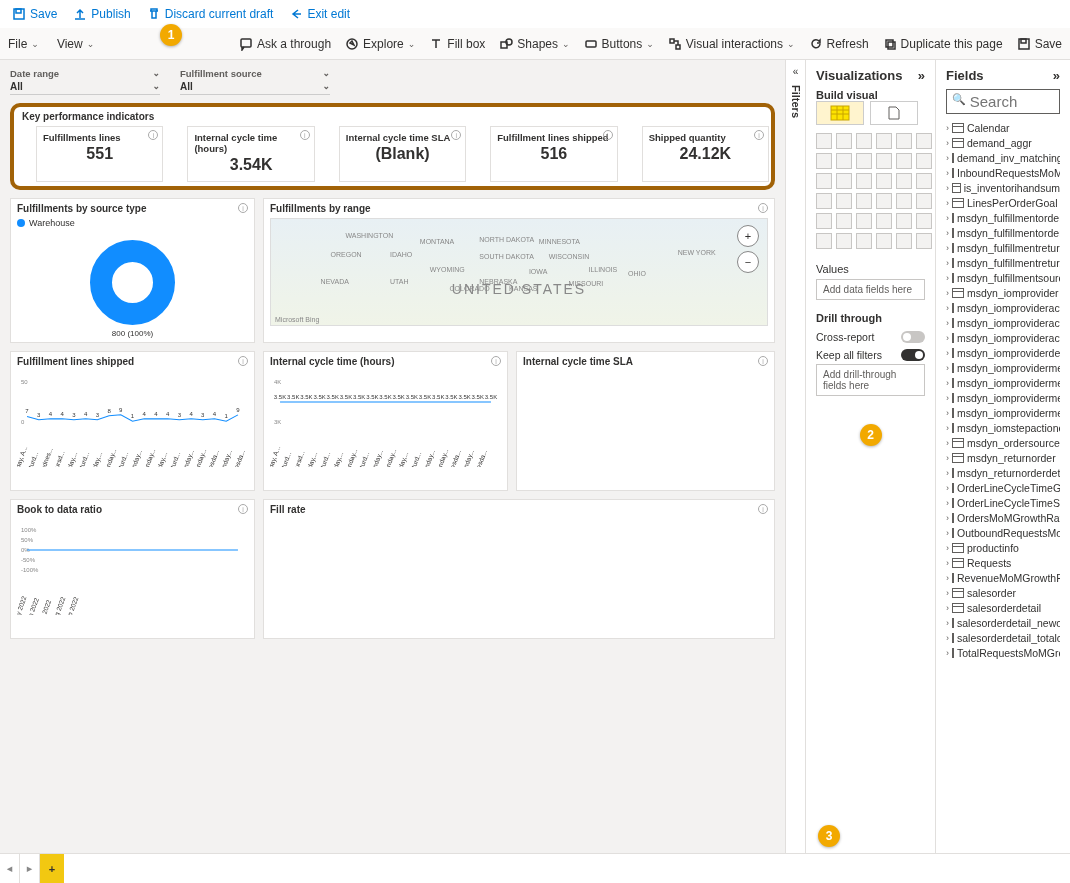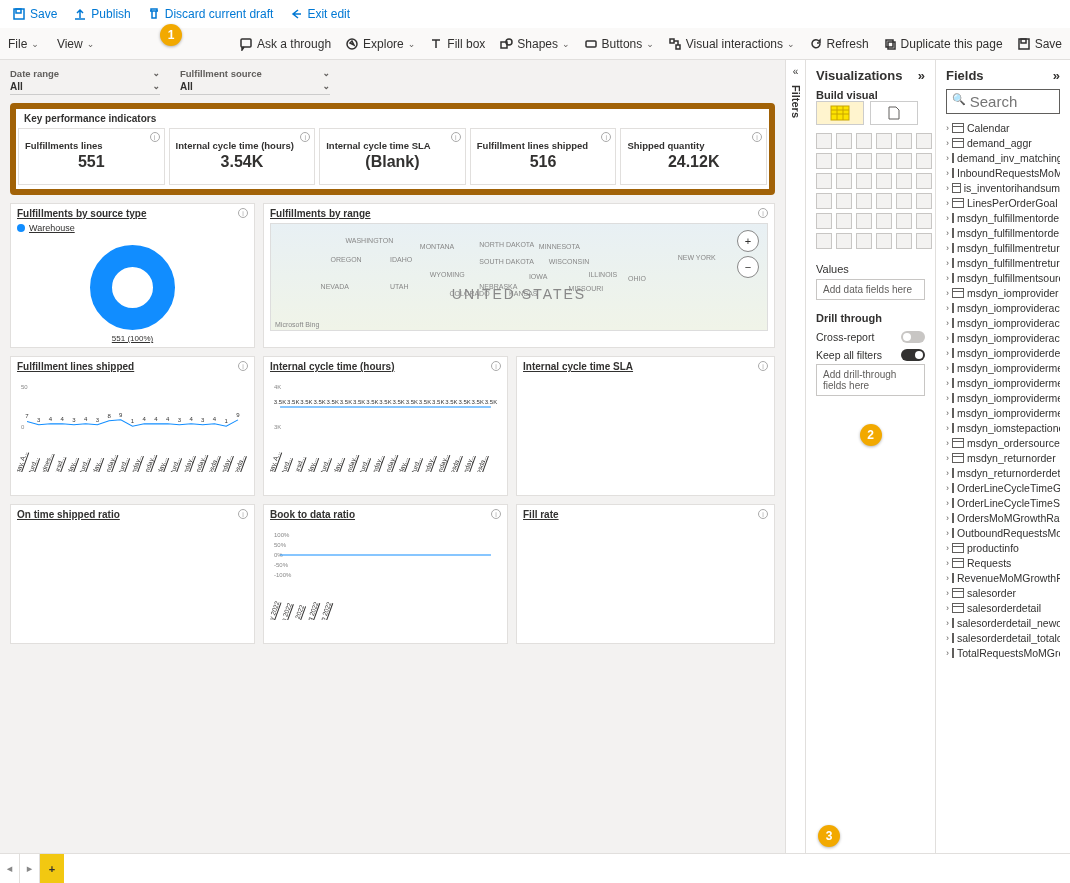--- a/index.html
+++ b/index.html
@@ -42,30 +42,30 @@
 .field-list .fi { display:flex; align-items:center; gap:3px; padding:1.5px 0; cursor:pointer; white-space:nowrap; overflow:hidden; text-overflow:ellipsis;}
 .field-list .fi .c { color:#605e5c; font-size:9px;}
 .field-list .fi .t { width:12px; height:10px; border:1px solid #605e5c; display:inline-block; position:relative;}
 .field-list .fi .t::before {content:''; position:absolute; top:2px; left:0; right:0; border-top:1px solid #605e5c;}
 
 .slicer-row { display:flex; gap:20px; margin-bottom:8px;font-weight:bold;}
 .slicer { width:150px;}
 .slicer label { font-size:9.5px; color:#605e5c; display:flex; justify-content:space-between;}
 .slicer .sel { border-bottom:1px solid #ccc; font-size:10px; padding:2px 0; display:flex; justify-content:space-between;}
 
-.kpi-card { background:#fff; border:6px solid #a16207; border-radius:4px;}
+.kpi-card { background:#fff; border:4px solid #a16207; border-radius:10px;}
 .kpi-strip { margin-bottom:8px;}
 .kpi-strip .hdr { font-size:10px; font-weight:600; padding:4px 8px;}
 .kpi-row { display:flex; gap:4px; padding:0 2px 4px 2px;}
-.kpi { flex:1; border:1px solid #e1dfdd; padding:11px 6px; position:relative;}
+.kpi { flex:1; border:1px solid #e1dfdd; padding:5px 6px; position:relative;margin-left:20px;}
 .kpi .t { font-size:9.5px; font-weight:600;}
 .kpi .v { font-size:16px; font-weight:600; text-align:center; padding:2px 0;}
 .kpi .info { position:absolute; top:3px; right:4px; width:10px; height:10px; border:1px solid #aaa; border-radius:50%; font-size:7px; text-align:center; line-height:9px; color:#aaa;}
 
-.viz-row { display:flex; gap:8px; margin-bottom:8px;text-decoration:underline;}
+.viz-row { display:flex; gap:8px; margin-bottom:8px;}
 .viz-card { background:#fff; border:1px solid #e1dfdd; position:relative; padding:4px 6px;}
 .viz-card .title { font-size:10px; font-weight:600;}
 .viz-card .info { position:absolute; top:4px; right:6px; width:10px; height:10px; border:1px solid #aaa; border-radius:50%; font-size:7px; text-align:center; line-height:9px; color:#aaa;}
 
 .donut { width:85px; height:85px; border-radius:50%; border:22px solid #118dff; margin:12px auto 4px;}
 .legend { font-size:9px; display:flex; align-items:center; gap:4px;}
 .legend .sw { width:8px; height:8px; border-radius:50%; background:#118dff;}
 
 .map { height:108px; background: linear-gradient(180deg, #e8f0f4, #f0f4e8); position:relative; margin-top:4px; border:1px solid #ddd;}
 .map .label { position:absolute; font-size:7px; color:#888;}
@@ -259,21 +259,21 @@
 
     <div class="viz-row">
       <div class="viz-card" style="width:245px; height:145px;">
         <div class="title">Fulfillments by source type</div>
           <div class="info">i</div>
         <div class="legend" style="margin-top:4px;">
             <span class="sw"></span>
             <span>Warehouse</span>
           </div>
         <div class="donut"></div>
-        <div style="text-align:center; font-size:8px;">551 (100%)</div>
+        <div style="text-align:center; font-size:8px;">800 (100%)</div>
       </div>
       <div class="viz-card" style="flex:1; height:145px;">
         <div class="title">Fulfillments by range</div>
           <div class="info">i</div>
         <div class="map">
           <div class="zoom" style="top:6px;">+</div>
           <div class="zoom" style="top:32px;">−</div>
           <div class="us">UNITED STATES</div>
           <div style="position:absolute; bottom:2px; left:4px; font-size:7px; color:#888;">Microsoft Bing</div>
           <div id="map-states">
@@ -394,24 +394,20 @@
             </div></div>
       </div>
       <div class="viz-card" style="flex:1; height:140px;">
         <div class="title">Internal cycle time SLA</div>
           <div class="info">i</div>
       </div>
     </div>
 
     <div class="viz-row">
       <div class="viz-card" style="width:245px; height:140px;">
-        <div class="title">On time shipped ratio</div>
-          <div class="info">i</div>
-      </div>
-      <div class="viz-card" style="width:245px; height:140px;">
         <div class="title">Book to data ratio</div>
           <div class="info">i</div>
         <div class="spark" id="chart-book"><svg viewBox="0 0 230 50">
               <text x="4" y="47" font-size="6" fill="#888">-100%</text>
               <text x="4" y="37" font-size="6" fill="#888">-50%</text>
               <text x="4" y="27" font-size="6" fill="#888">0%</text>
               <text x="4" y="17" font-size="6" fill="#888">50%</text>
               <text x="4" y="7" font-size="6" fill="#888">100%</text>
               <polyline points="10,25 62.5,25 115,25 167.5,25 220,25" fill="none" stroke="#118dff" stroke-width="1"></polyline>
             </svg><div class="xlabels">

